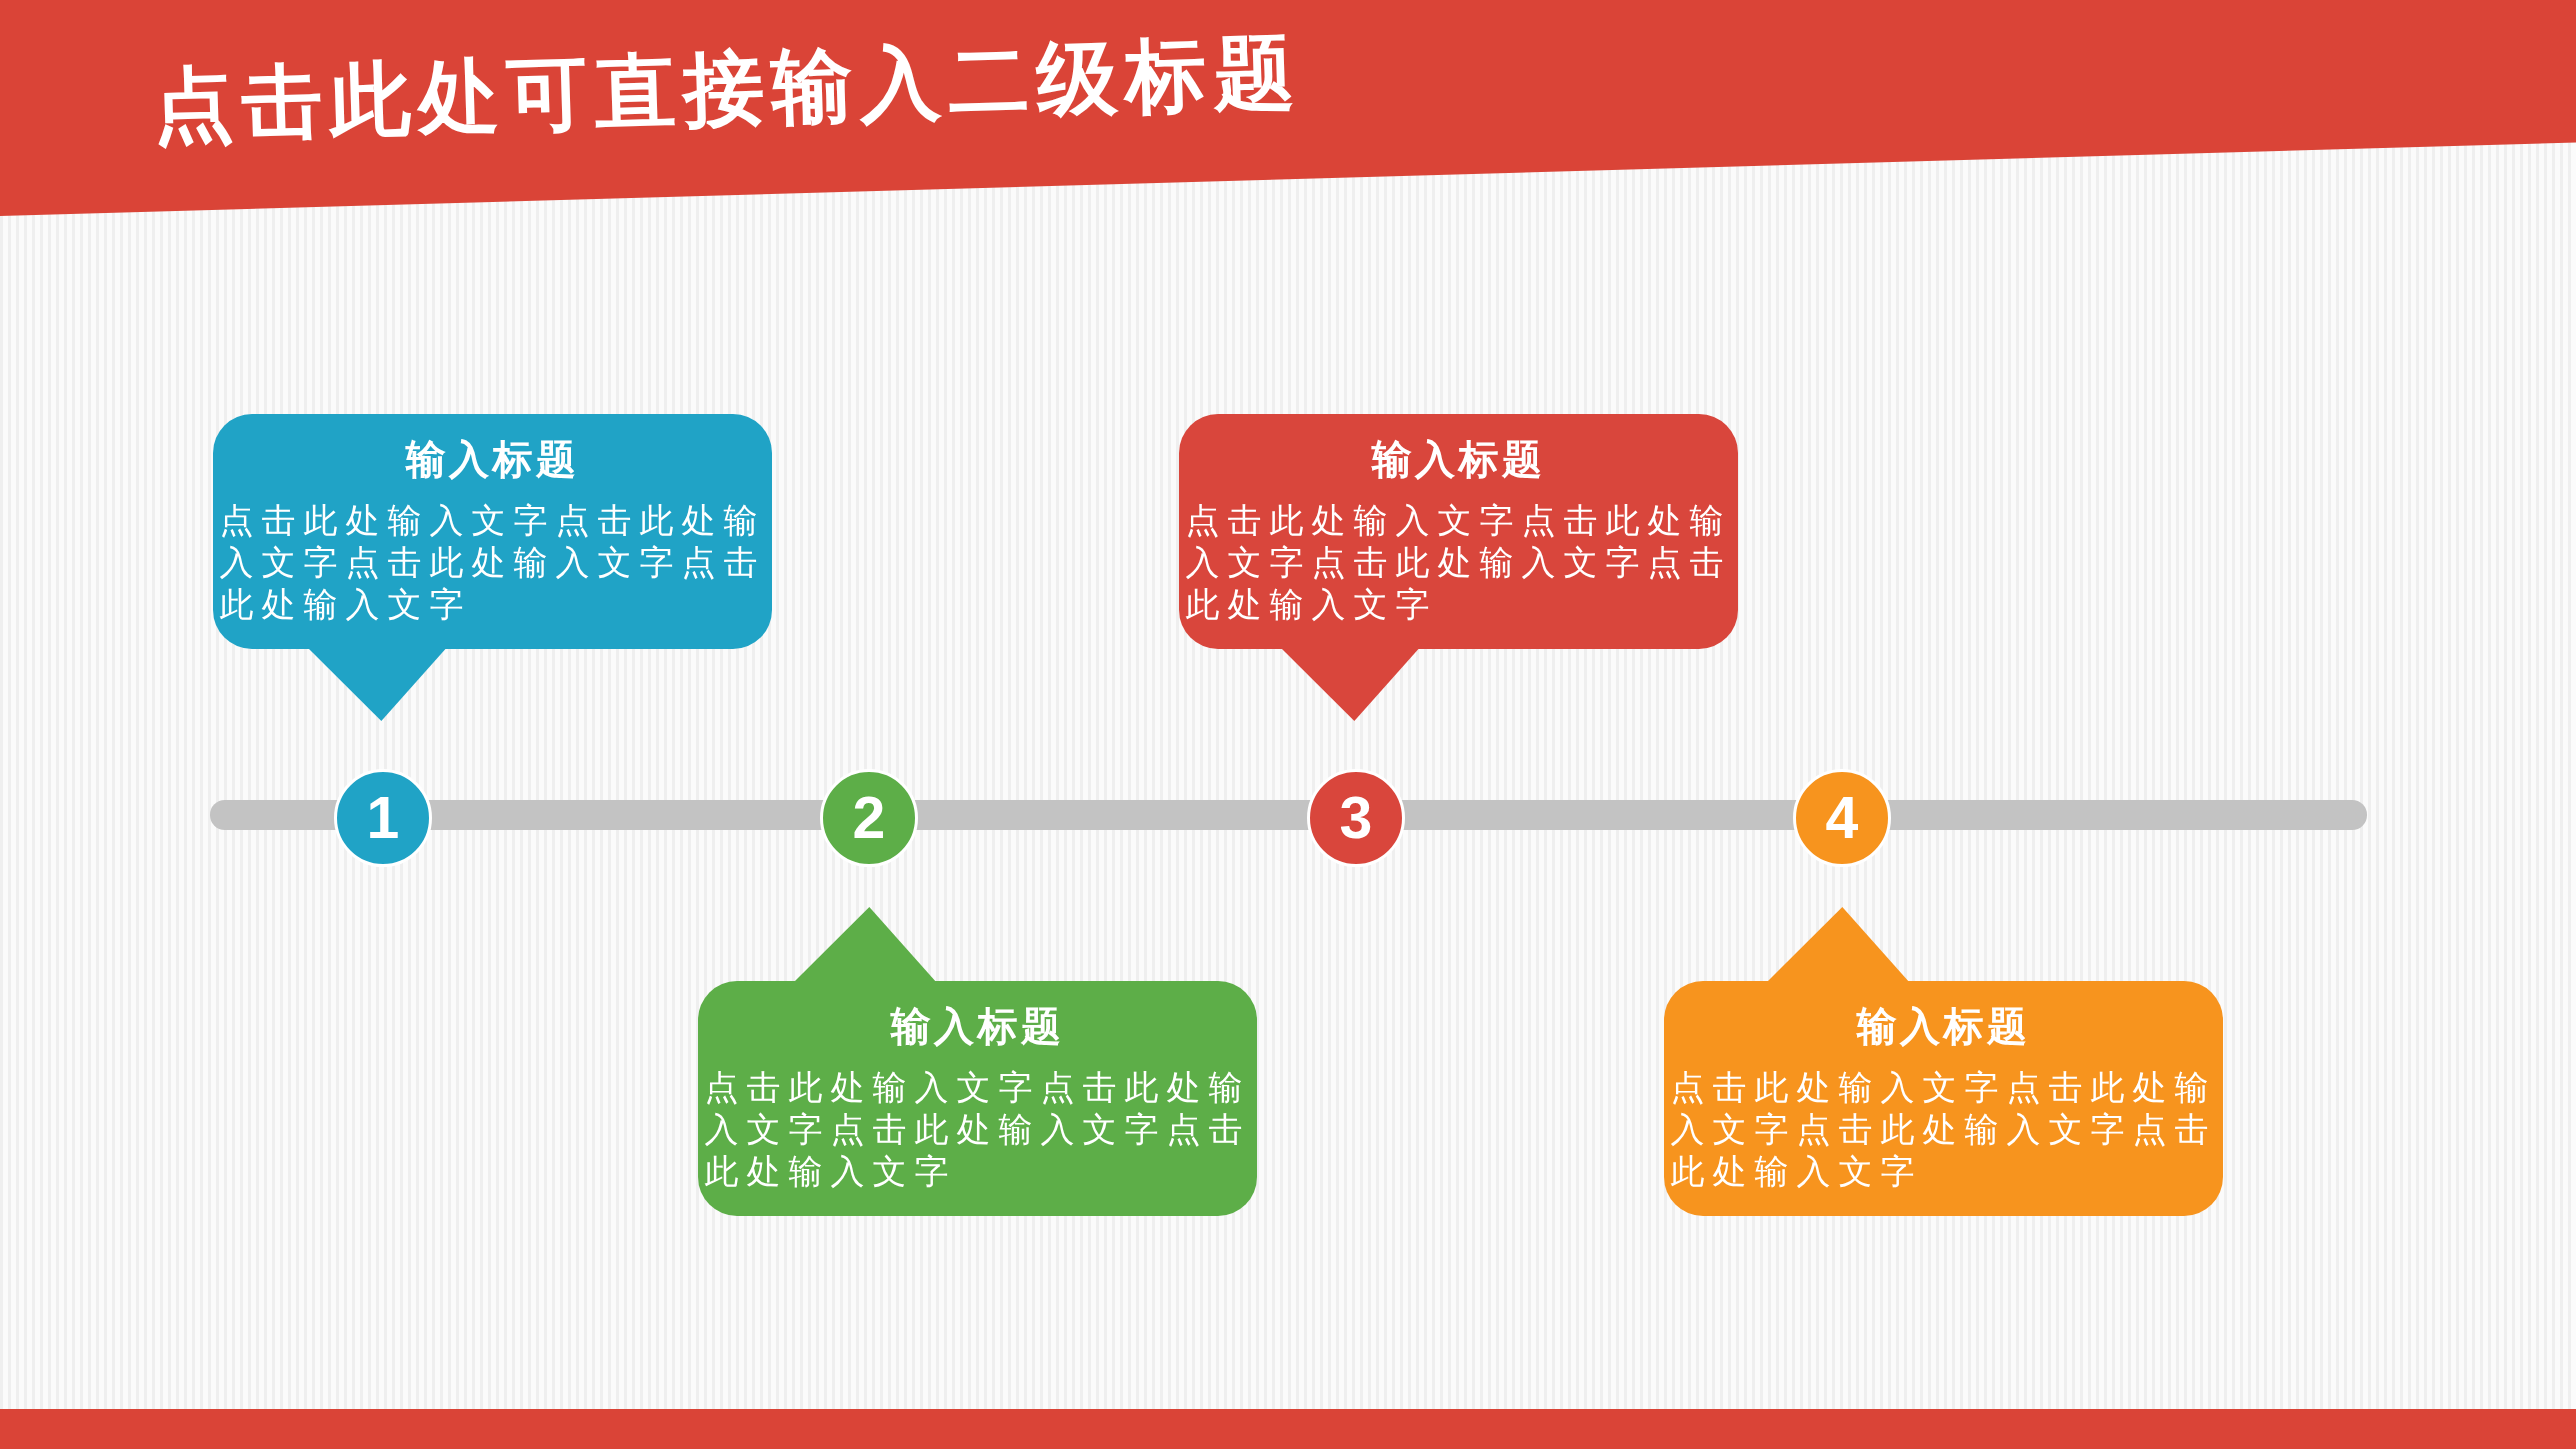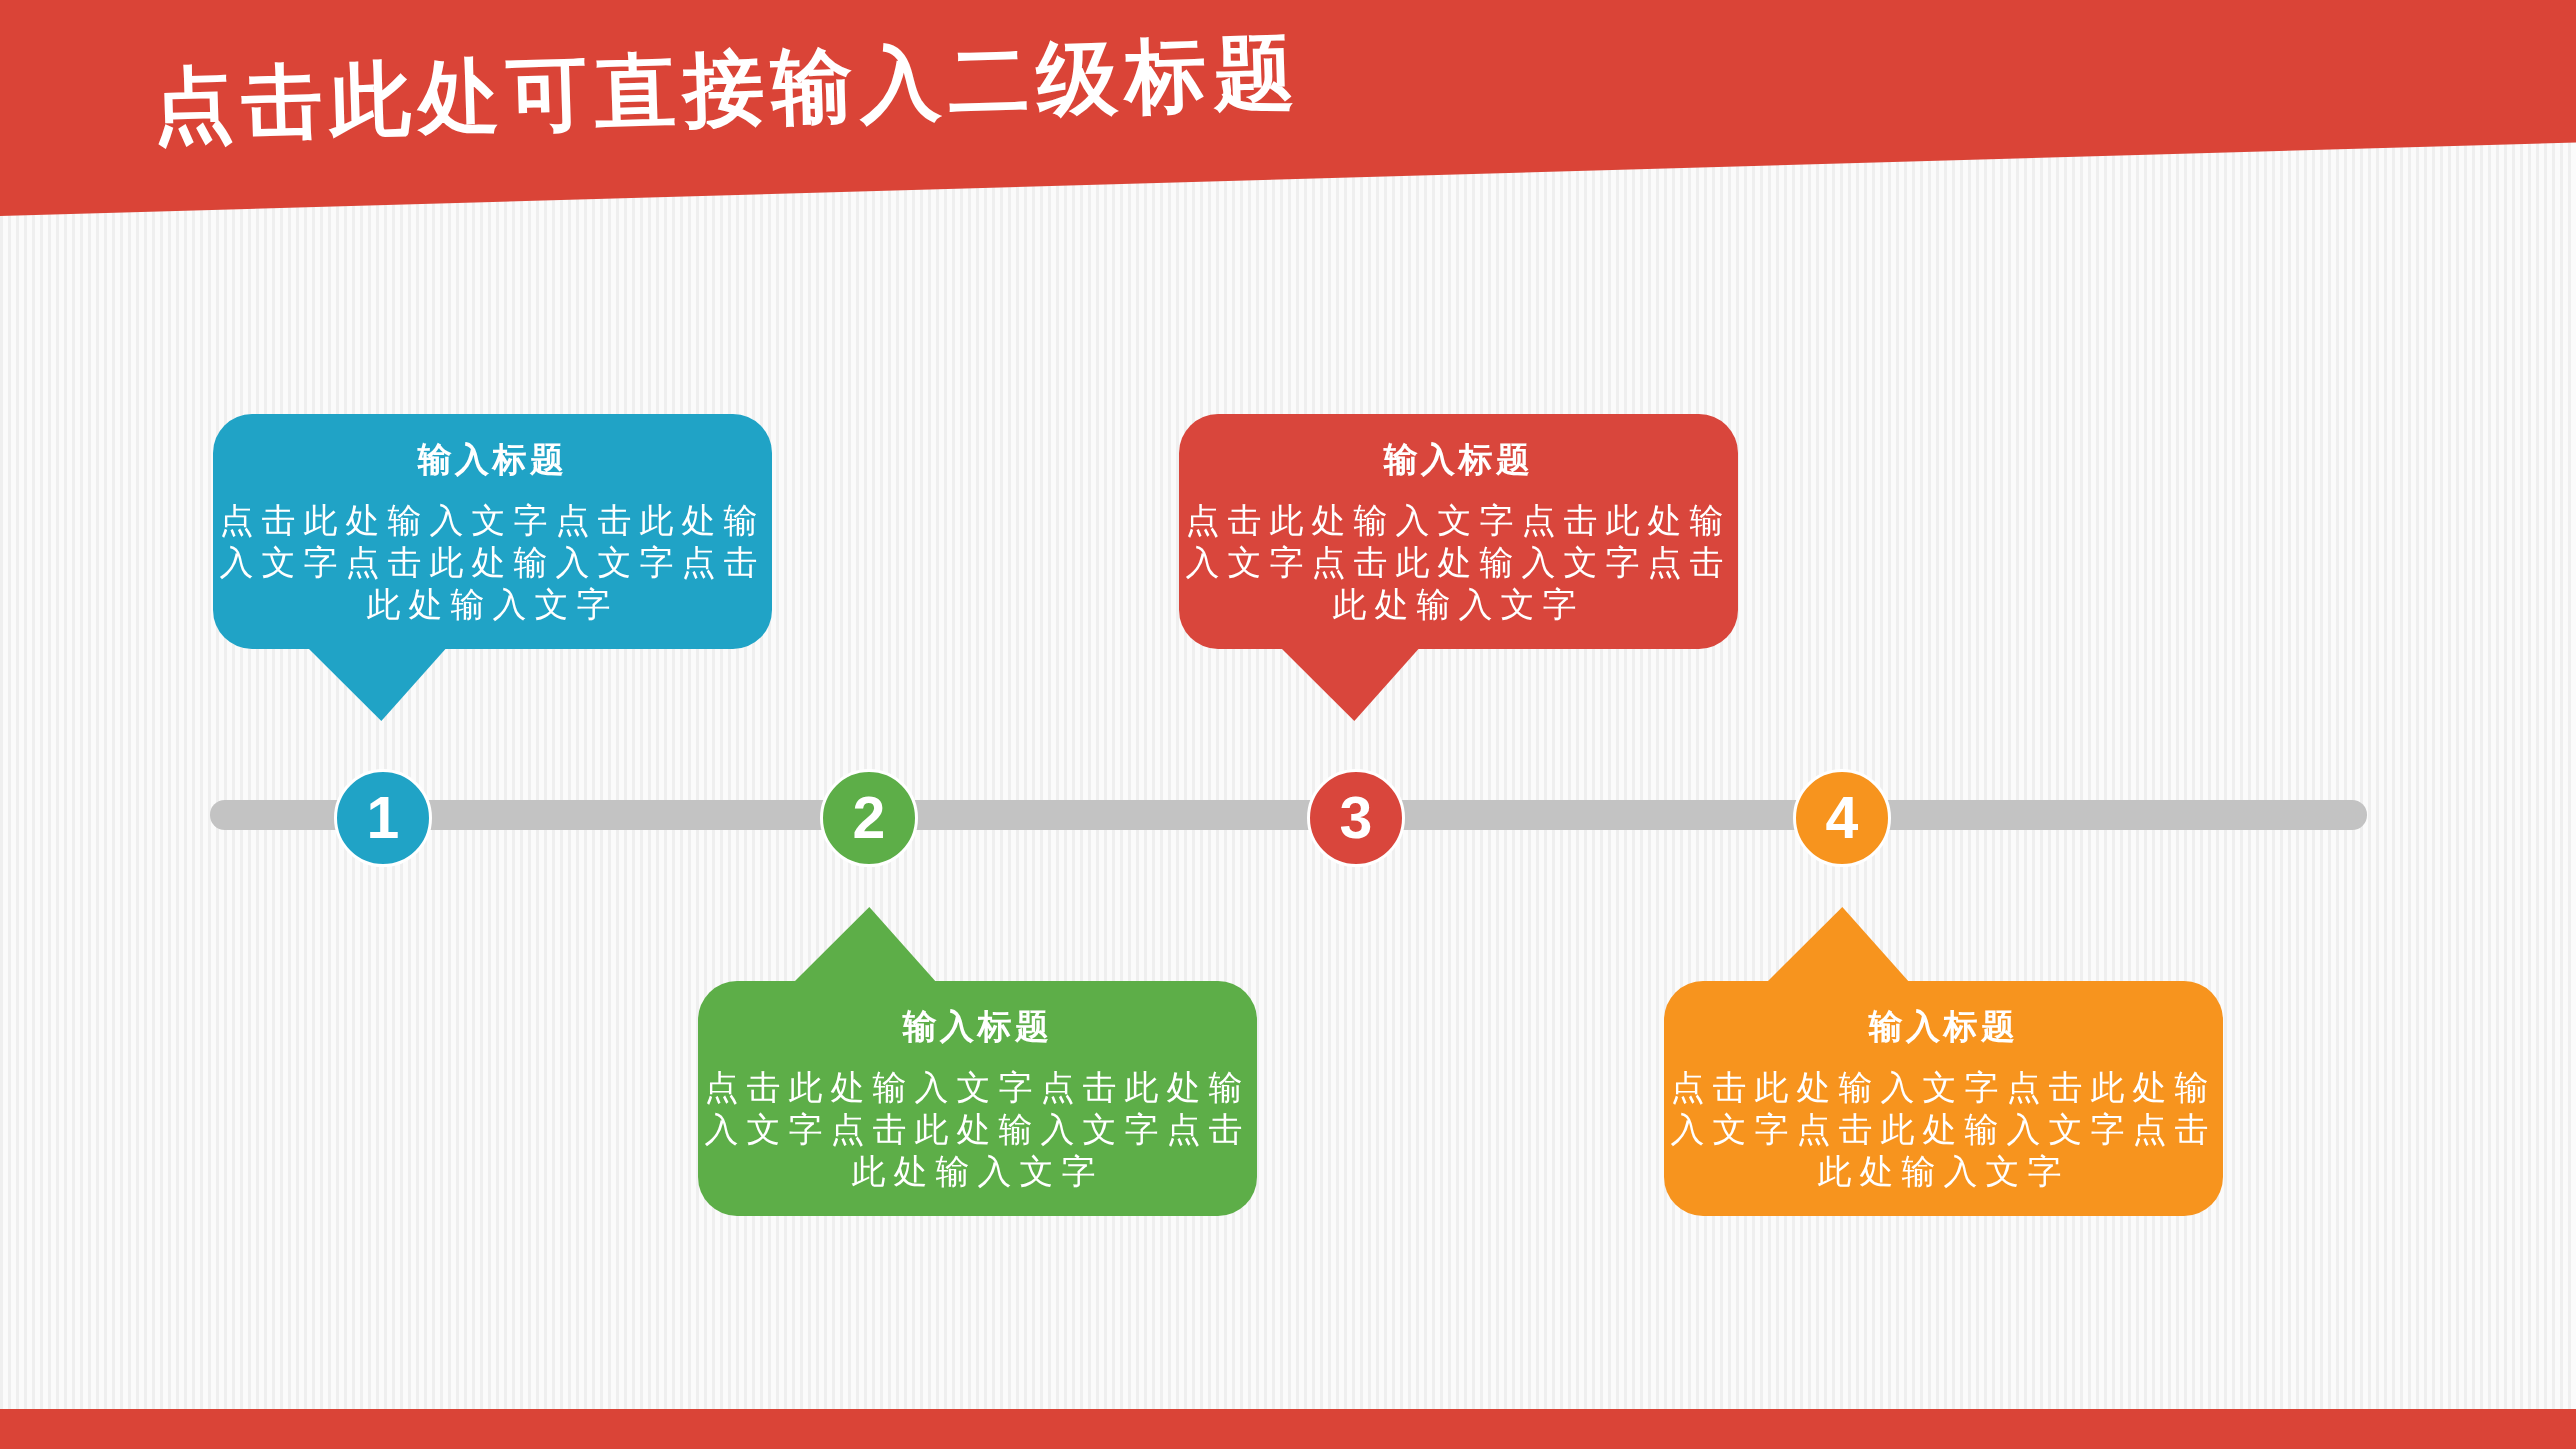--- a/index.html
+++ b/index.html
@@ -43,27 +43,27 @@
     color:#ffffff;font-size:59px;font-weight:bold;line-height:1;
   }
   
   .callout{
     position:absolute;width:559px;height:235px;border-radius:39px;
     box-sizing:border-box;
     display:flex;flex-direction:column;align-items:center;
     padding-top:20px;
   }
   .callout-title{
-    color:#ffffff;font-size:34px;font-weight:bold;
+    color:#ffffff;font-size:40px;font-weight:bold;
     letter-spacing:3.4px;line-height:50px;
   }
   .callout-body{
     margin-top:14.8px;
     color:#ffffff;font-size:34px;letter-spacing:8px;line-height:42px;
-    text-align:center;
+    text-align:left;
   }
   .tail{
     position:absolute;width:144px;height:76px;
   }
   .tail-down{clip-path:polygon(0 0,100% 0,53% 100%);}
   .tail-up{clip-path:polygon(53% 0,100% 100%,0 100%);}
 </style>
 </head>
 <body>
 

